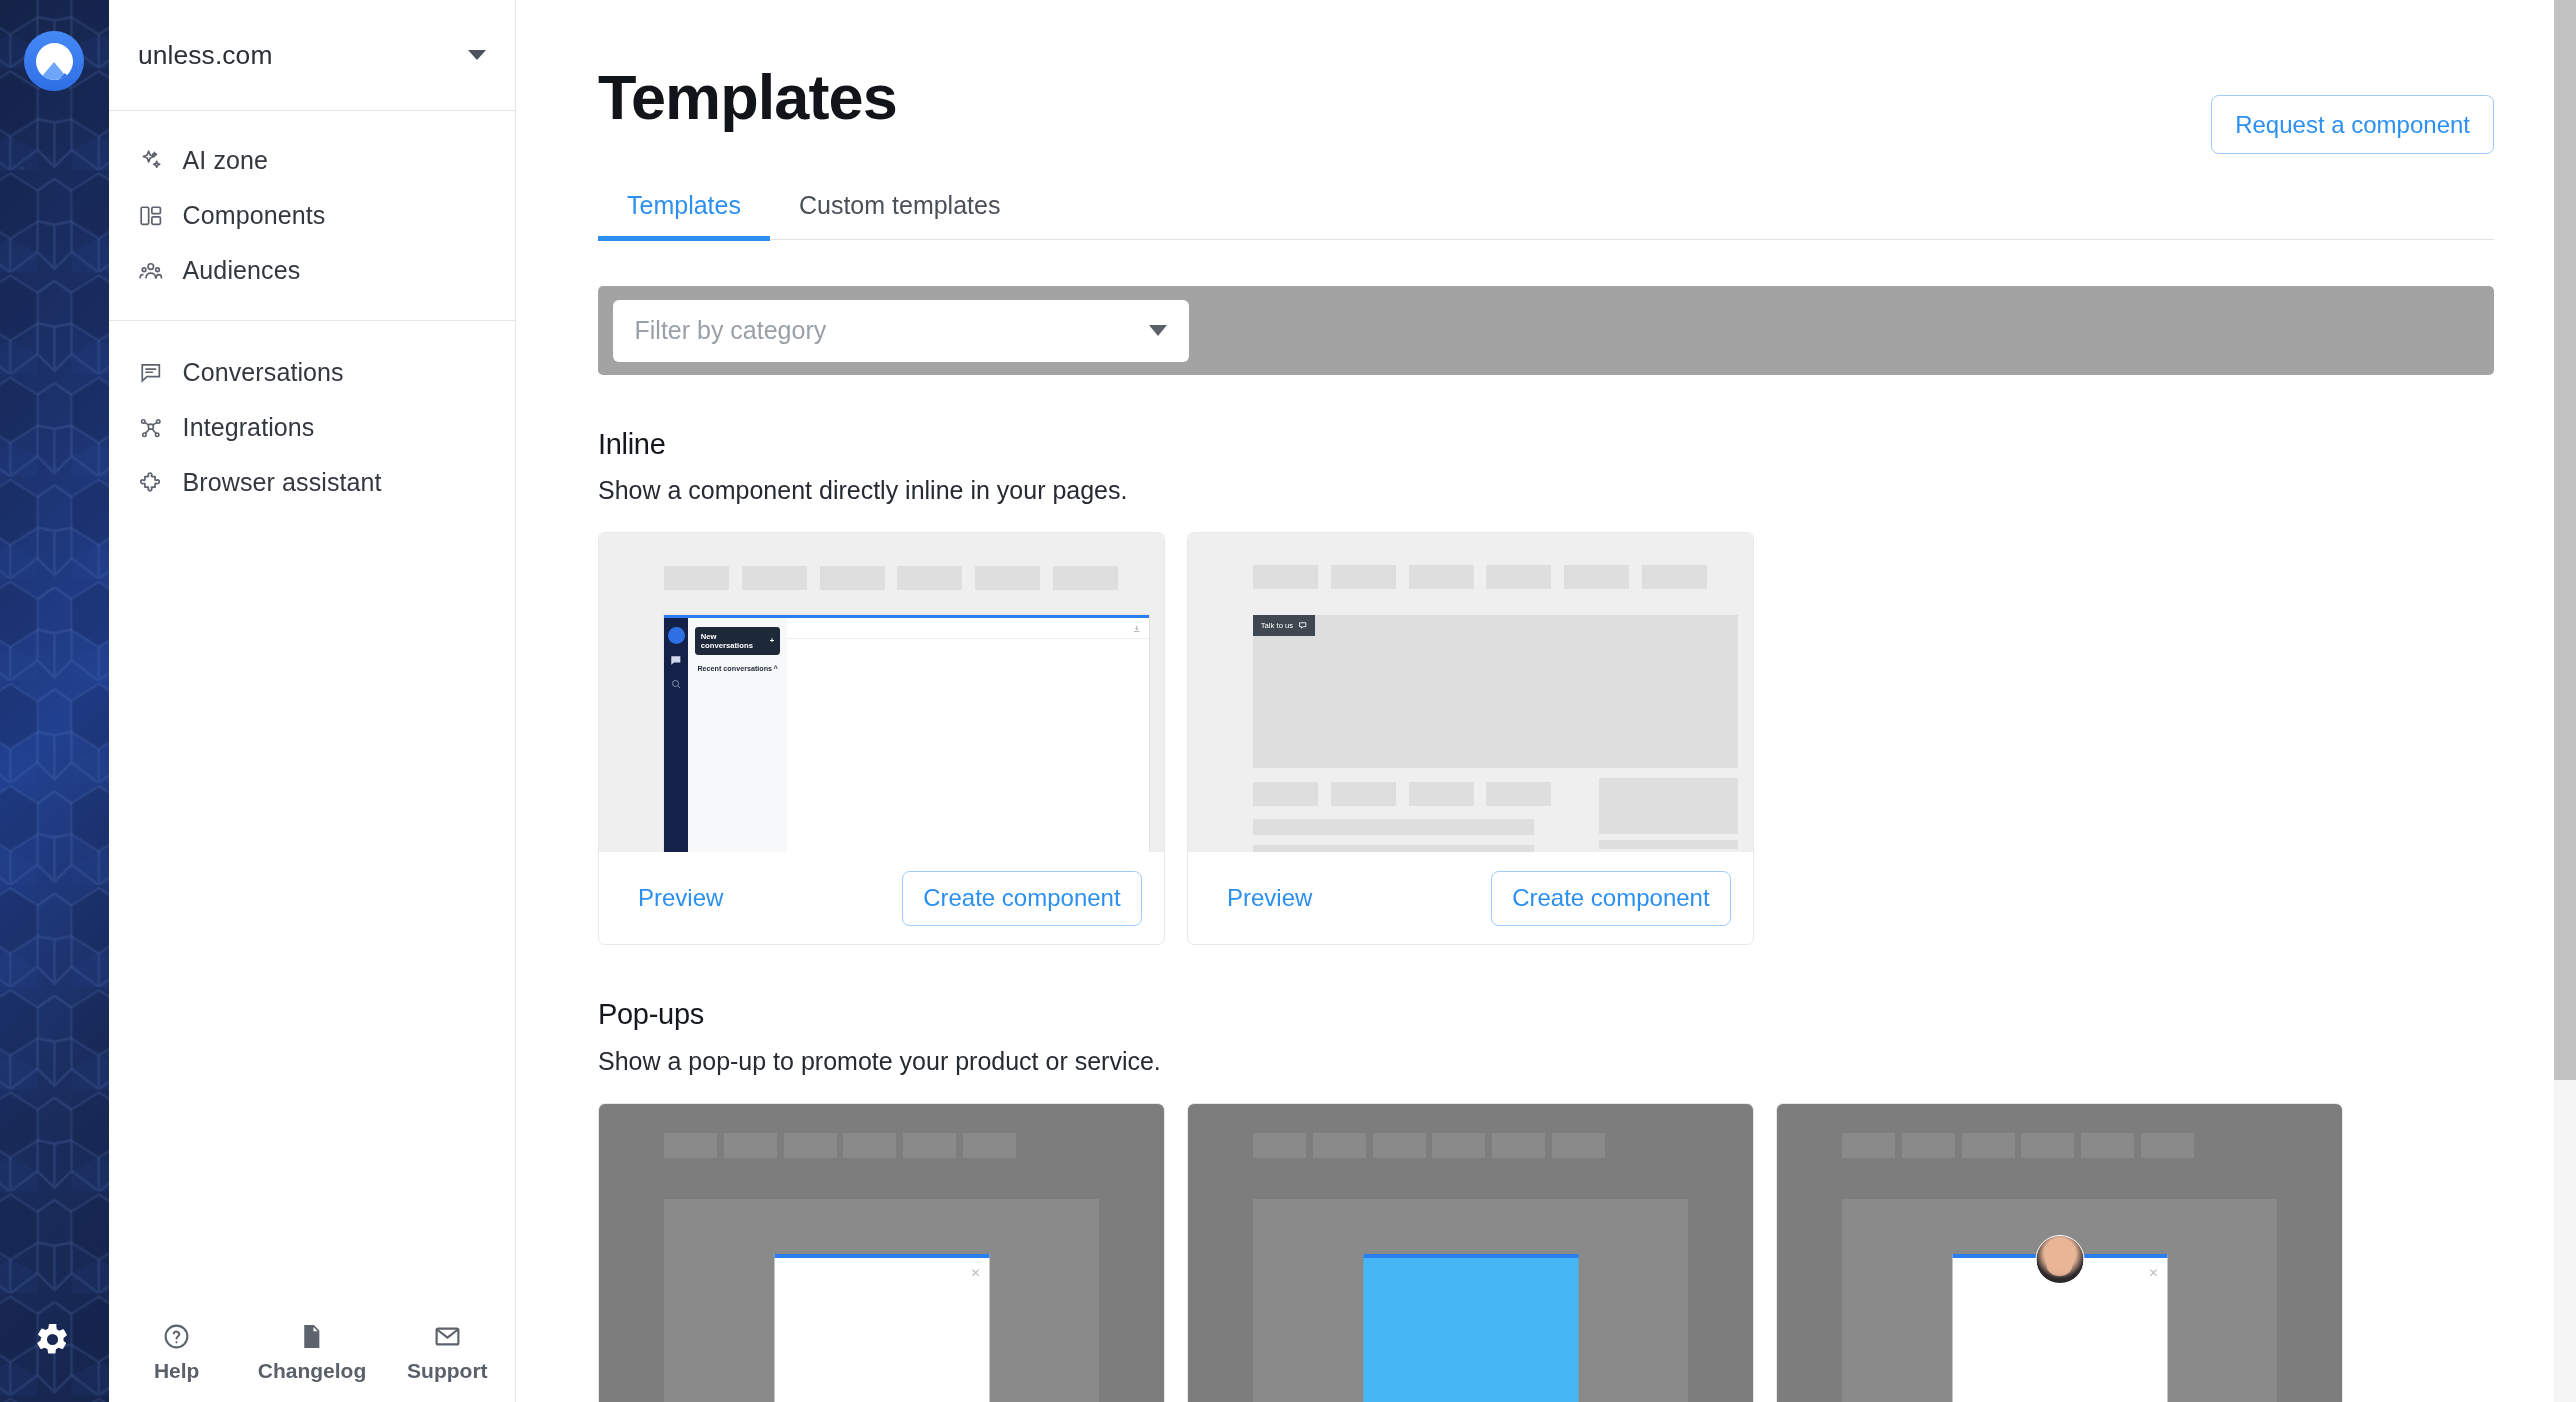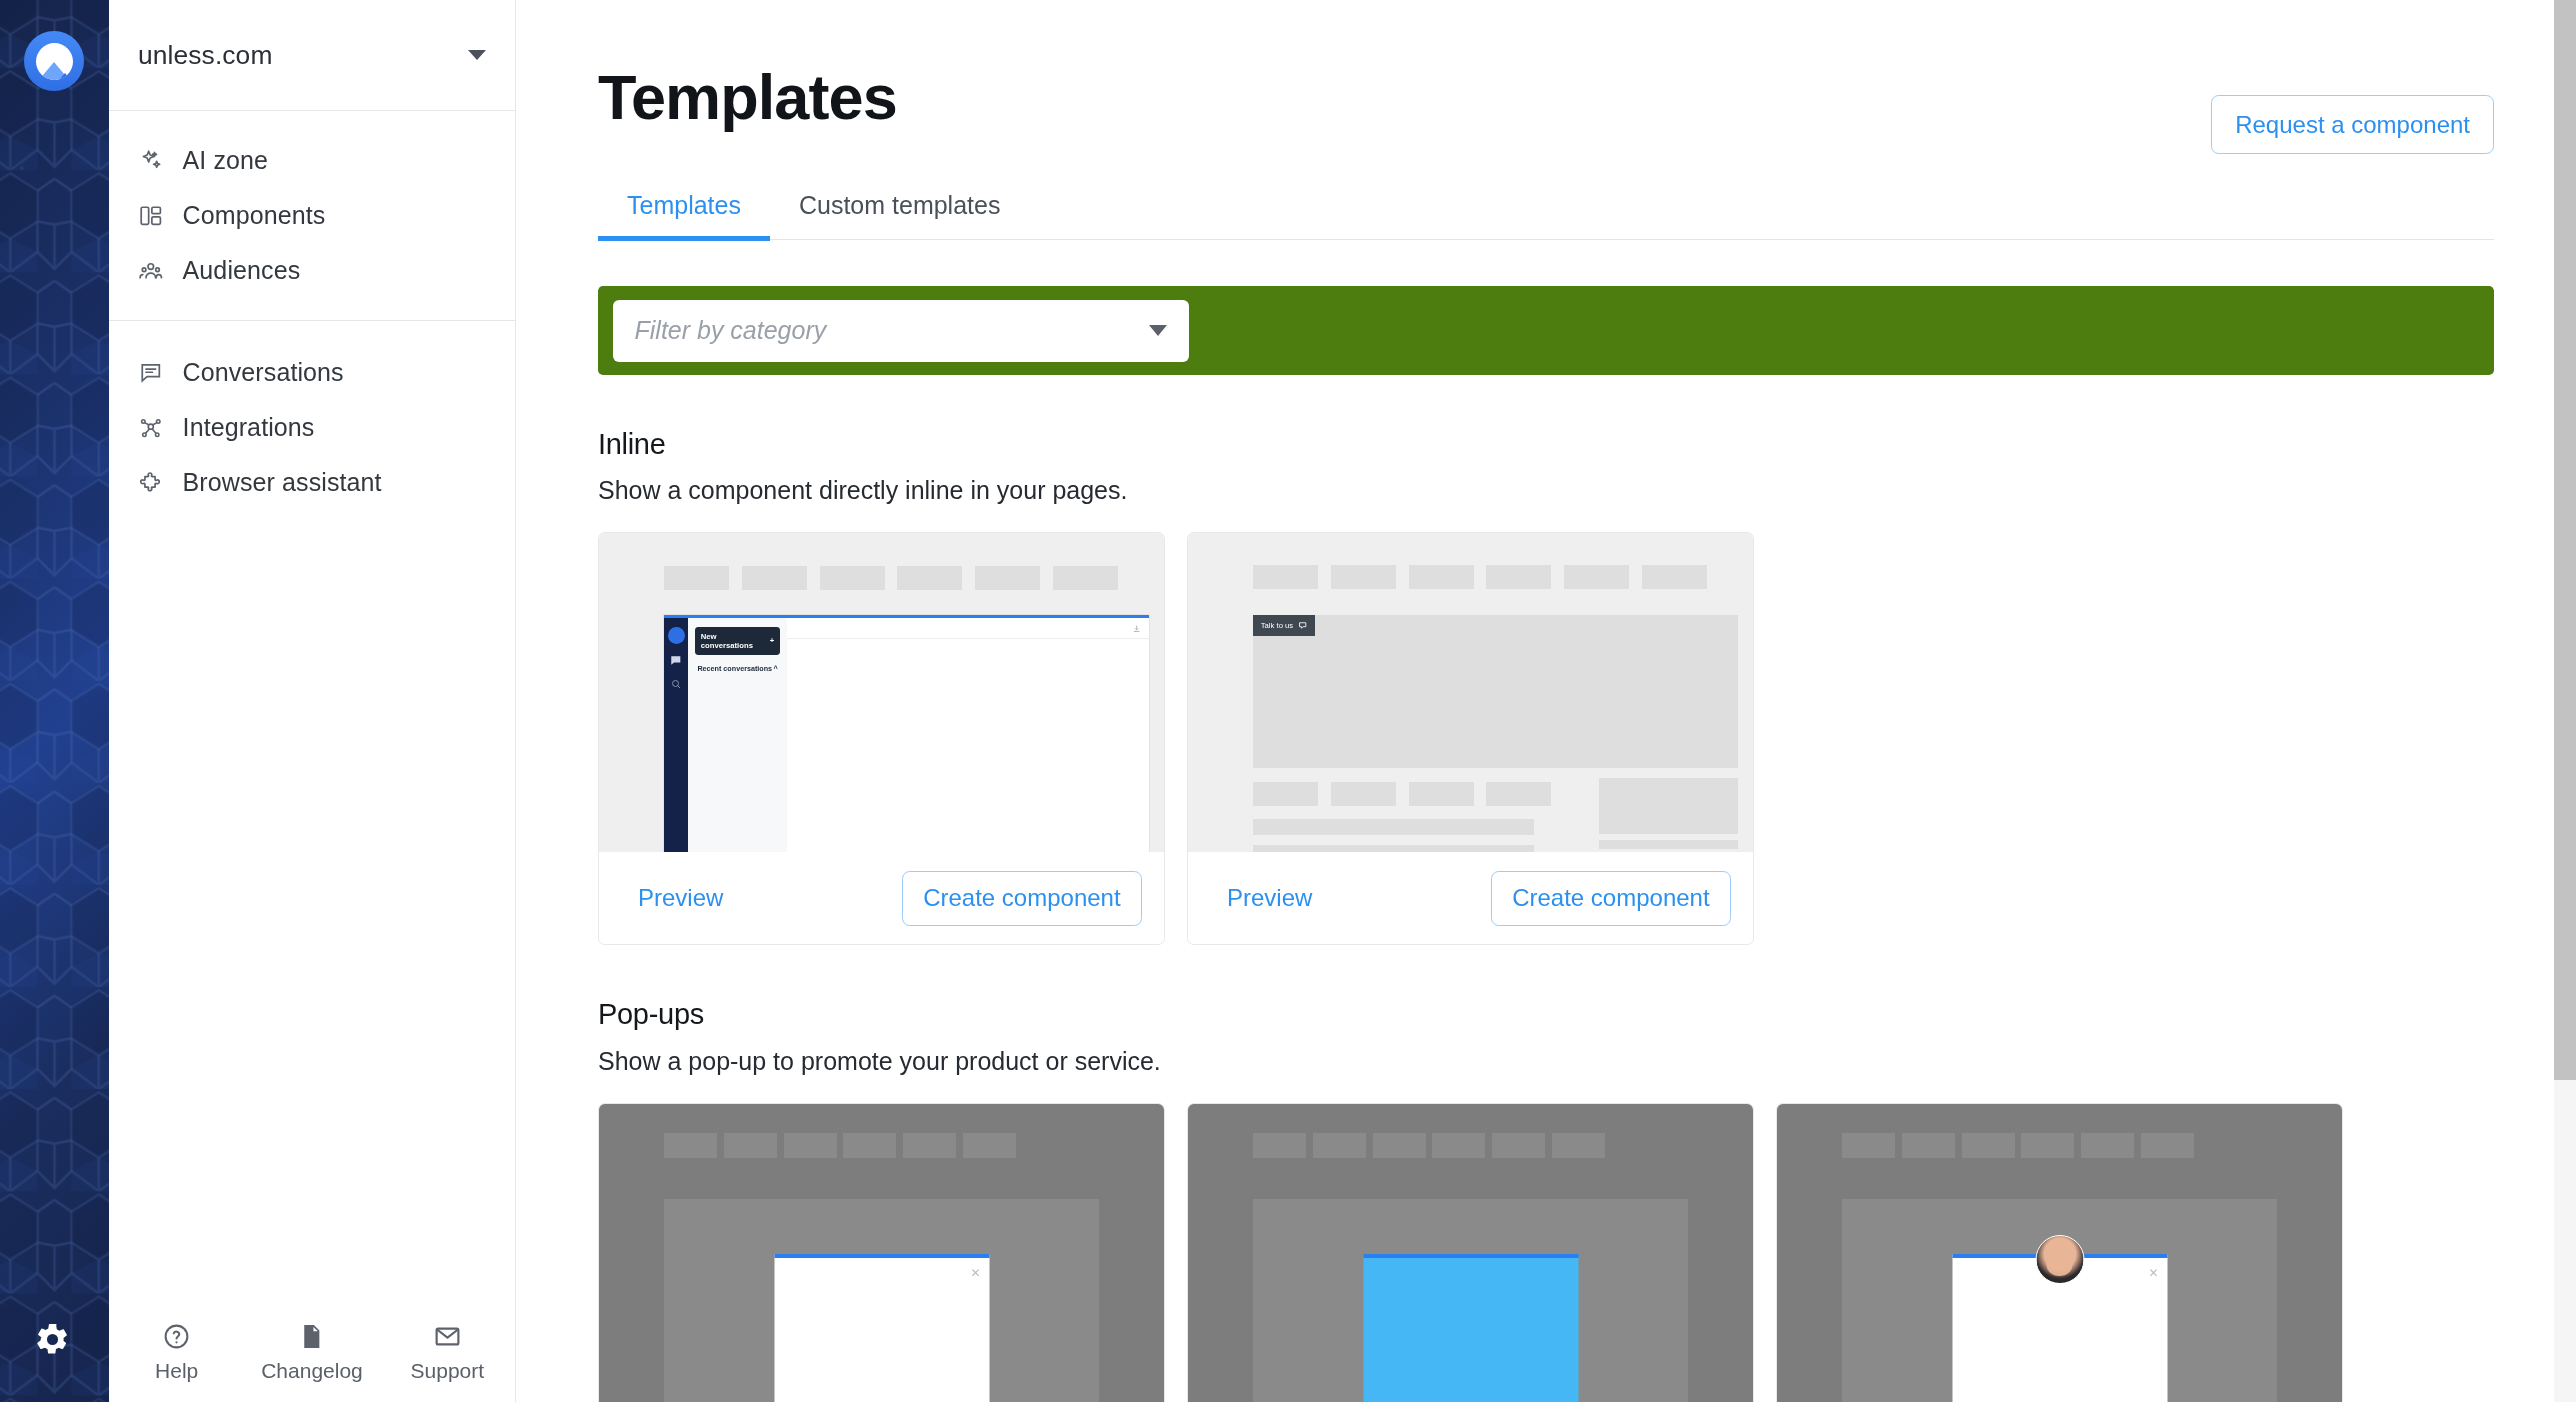--- a/index.html
+++ b/index.html
@@ -88,21 +88,21 @@
   .nav-item .ico svg { width: 25.6px; height: 25.6px; display: block; }
   .nav-label { font-size: 25px; color: #33383f; letter-spacing: 0.1px; }
 
   .bottom-nav {
     margin-top: auto;
     display: flex; align-items: flex-end; gap: 0;
     padding: 0 0 19px 0;
   }
   .bottom-item {
     width: 136px; display: flex; flex-direction: column;
-    align-items: center; gap: 7.7px; cursor: pointer;
+    align-items: center; gap: 7.7px; cursor: pointer; font-weight: bold;
   }
   .bottom-item .ico { width: 29px; height: 29px; color: #5d636d; }
   .bottom-item .ico svg { width: 29px; height: 29px; display: block; }
   .bottom-item .lbl { font-size: 21px; color: #5a6069; }
 
   
   .main {
     flex: 1; height: 1402px; position: relative;
     background: #ffffff; overflow: hidden;
   }
@@ -133,22 +133,22 @@
     font-size: 25px; color: #4a5058; padding: 0 29px 19px 29px;
     cursor: pointer; position: relative;
   }
   .tab.active { color: #2b90f0; }
   .tab.active:after {
     content: ""; position: absolute; left: 0; right: 0; bottom: -1.7px;
     height: 4.3px; background: #2b90f0;
   }
 
   .filter-bar {
-    margin-top: 46px; background: #4d7c0f; border-radius: 5.1px;
-    height: 89px; display: flex; align-items: center; padding-left: 14.5px; font-style: italic;
+    margin-top: 46px; background: #a3a3a3; border-radius: 5.1px;
+    height: 89px; display: flex; align-items: center; padding-left: 14.5px;
   }
   .filter-select {
     width: 576px; height: 62px; background: #ffffff; border-radius: 6px;
     display: flex; align-items: center; padding: 0 22px;
     cursor: pointer;
   }
   .filter-placeholder { flex: 1; font-size: 25px; color: #9aa0a8; }
   .filter-caret {
     width: 0; height: 0;
     border-left: 9.4px solid transparent;

